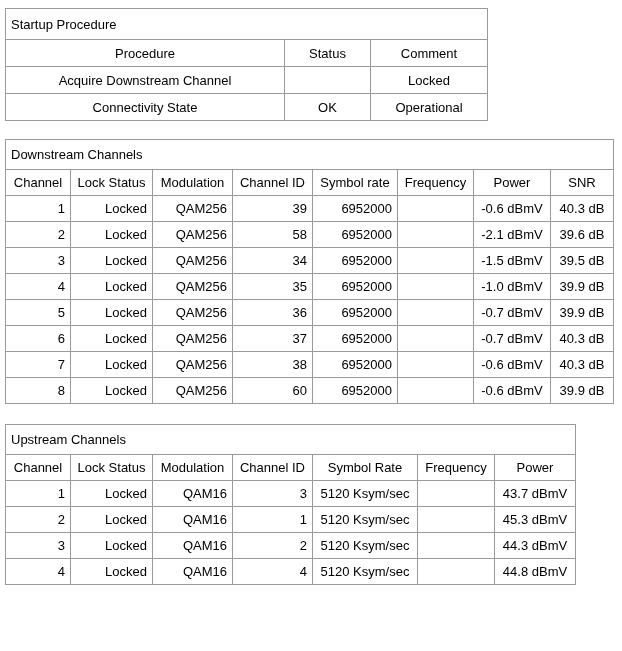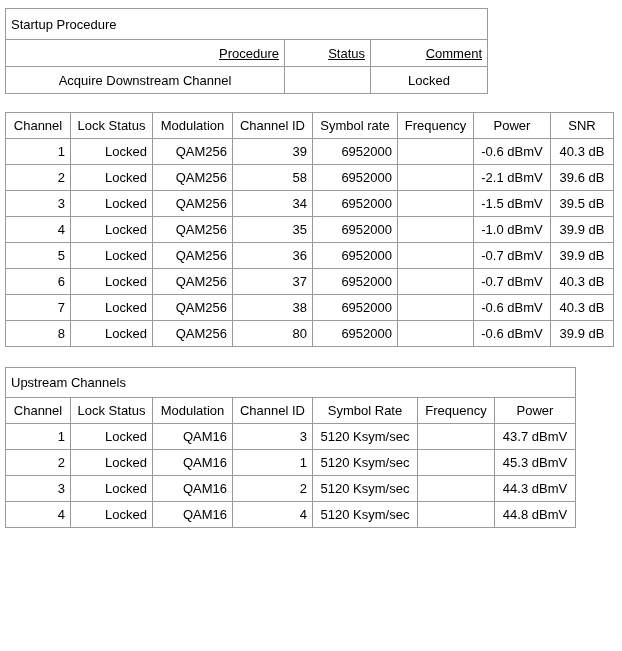--- a/index.html
+++ b/index.html
@@ -41,22 +41,21 @@
   }
   .title-cell {
     font-weight: bold;
     font-size: 13.5px;
     text-align: left;
     padding-top: 6px !important;
     padding-bottom: 6px !important;
   }
   .hdr {
     font-weight: bold;
-    text-align: right;
-    text-decoration: underline;
+    text-align: center;
   }
   .hdr-plain {
     font-weight: normal;
     text-align: center;
   }
   .r { text-align: right; }
   .l { text-align: center; }
 
   
   #startup-table { width: 482px; margin: 0; }
@@ -110,38 +109,46 @@
         <td class="hdr">Procedure</td>
         <td class="hdr">Status</td>
         <td class="hdr">Comment</td>
       </tr>
 
       <tr>
         <td class="l">Acquire Downstream Channel</td>
         <td class="l"></td>
         <td class="l">Locked</td>
       </tr>
+      <tr>
+        <td class="l">Connectivity State</td>
+        <td class="l">OK</td>
+        <td class="l">Operational</td>
+      </tr>
     </tbody>
   </table>
 
   <div class="gap-a"></div>
 
   <table class="grid" id="downstream-table">
     <colgroup>
       <col class="d-ch">
         <col class="d-lock">
         <col class="d-mod">
         <col class="d-cid">
       <col class="d-sym">
         <col class="d-freq">
         <col class="d-pow">
         <col class="d-snr">
     </colgroup>
     <tbody>
       <tr>
+        <td class="title-cell" colspan="8">Downstream Channels</td>
+      </tr>
+      <tr>
         <td class="hdr-plain">Channel</td>
         <td class="hdr-plain">Lock Status</td>
         <td class="hdr-plain">Modulation</td>
         <td class="hdr-plain">Channel ID</td>
         <td class="hdr-plain">Symbol rate</td>
         <td class="hdr-plain">Frequency</td>
         <td class="hdr-plain">Power</td>
         <td class="hdr-plain">SNR</td>
       </tr>
 
@@ -212,21 +219,21 @@
         <td class="r">38</td>
         <td class="r">6952000</td>
         <td class="r"></td>
         <td class="l">-0.6 dBmV</td>
         <td class="l">40.3 dB</td>
       </tr>
       <tr>
         <td class="r">8</td>
         <td class="r">Locked</td>
         <td class="r">QAM256</td>
-        <td class="r">80</td>
+        <td class="r">60</td>
         <td class="r">6952000</td>
         <td class="r"></td>
         <td class="l">-0.6 dBmV</td>
         <td class="l">39.9 dB</td>
       </tr>
     </tbody>
   </table>
 
   <div class="gap-b"></div>
 

